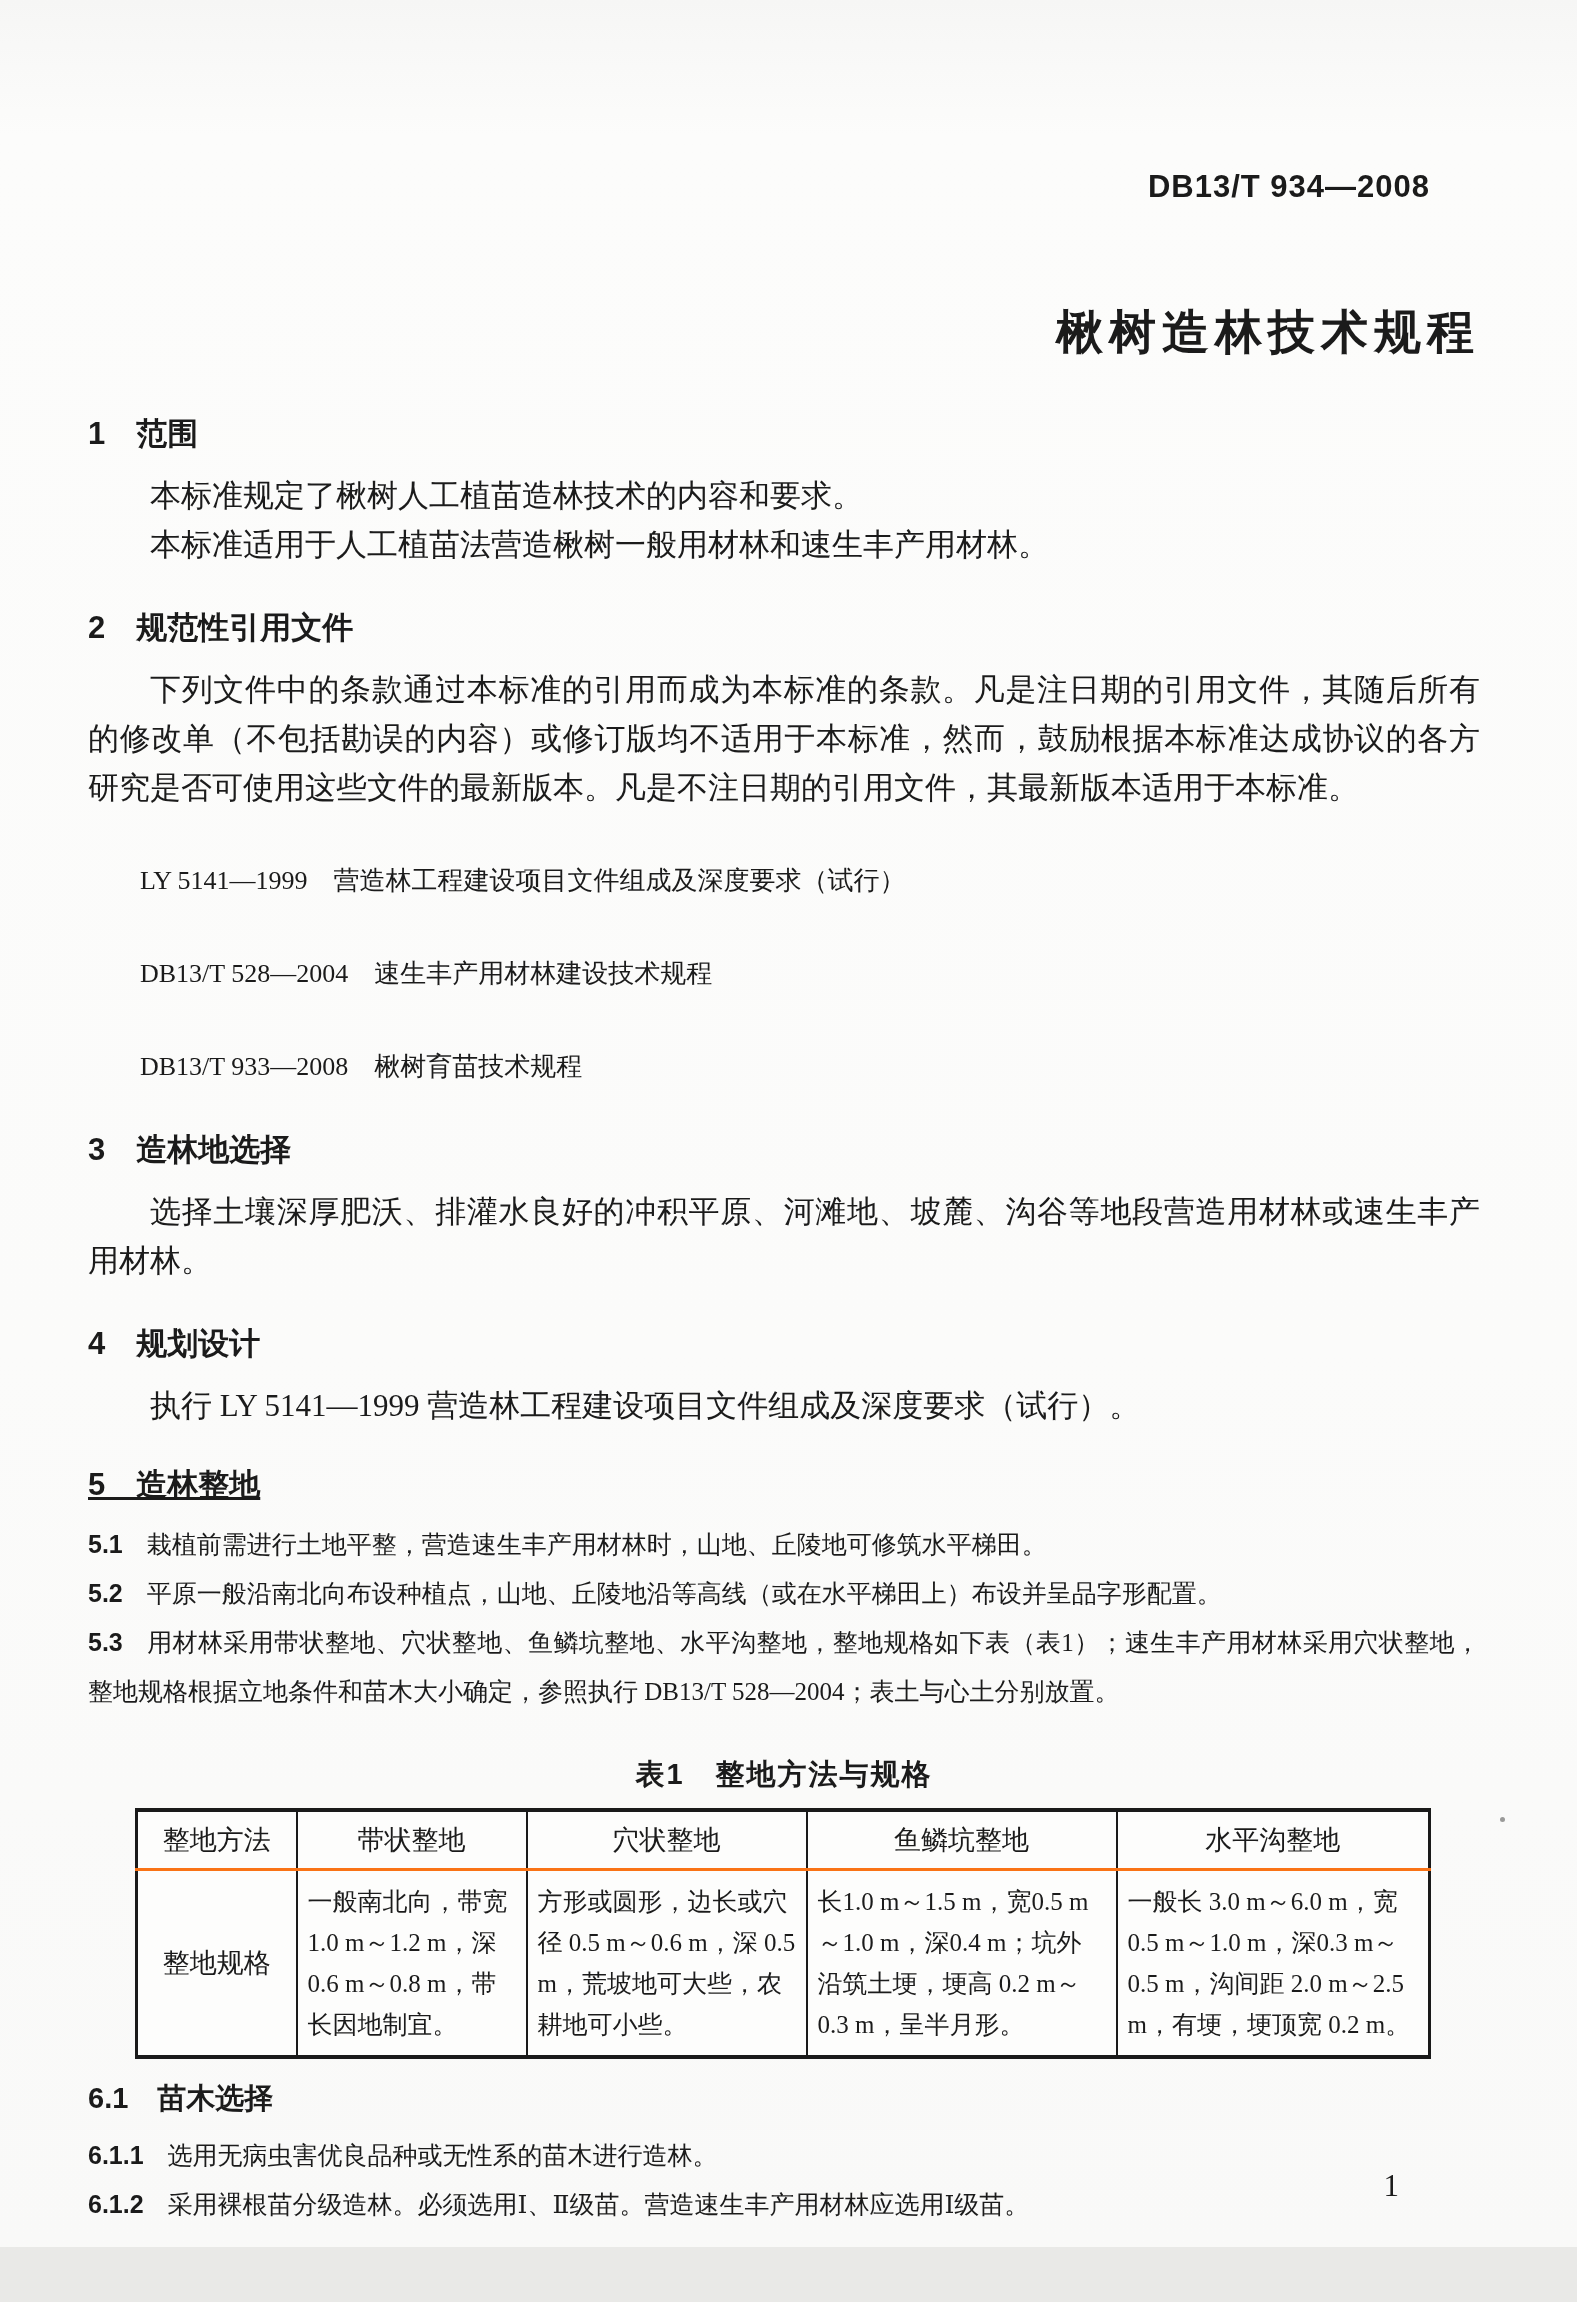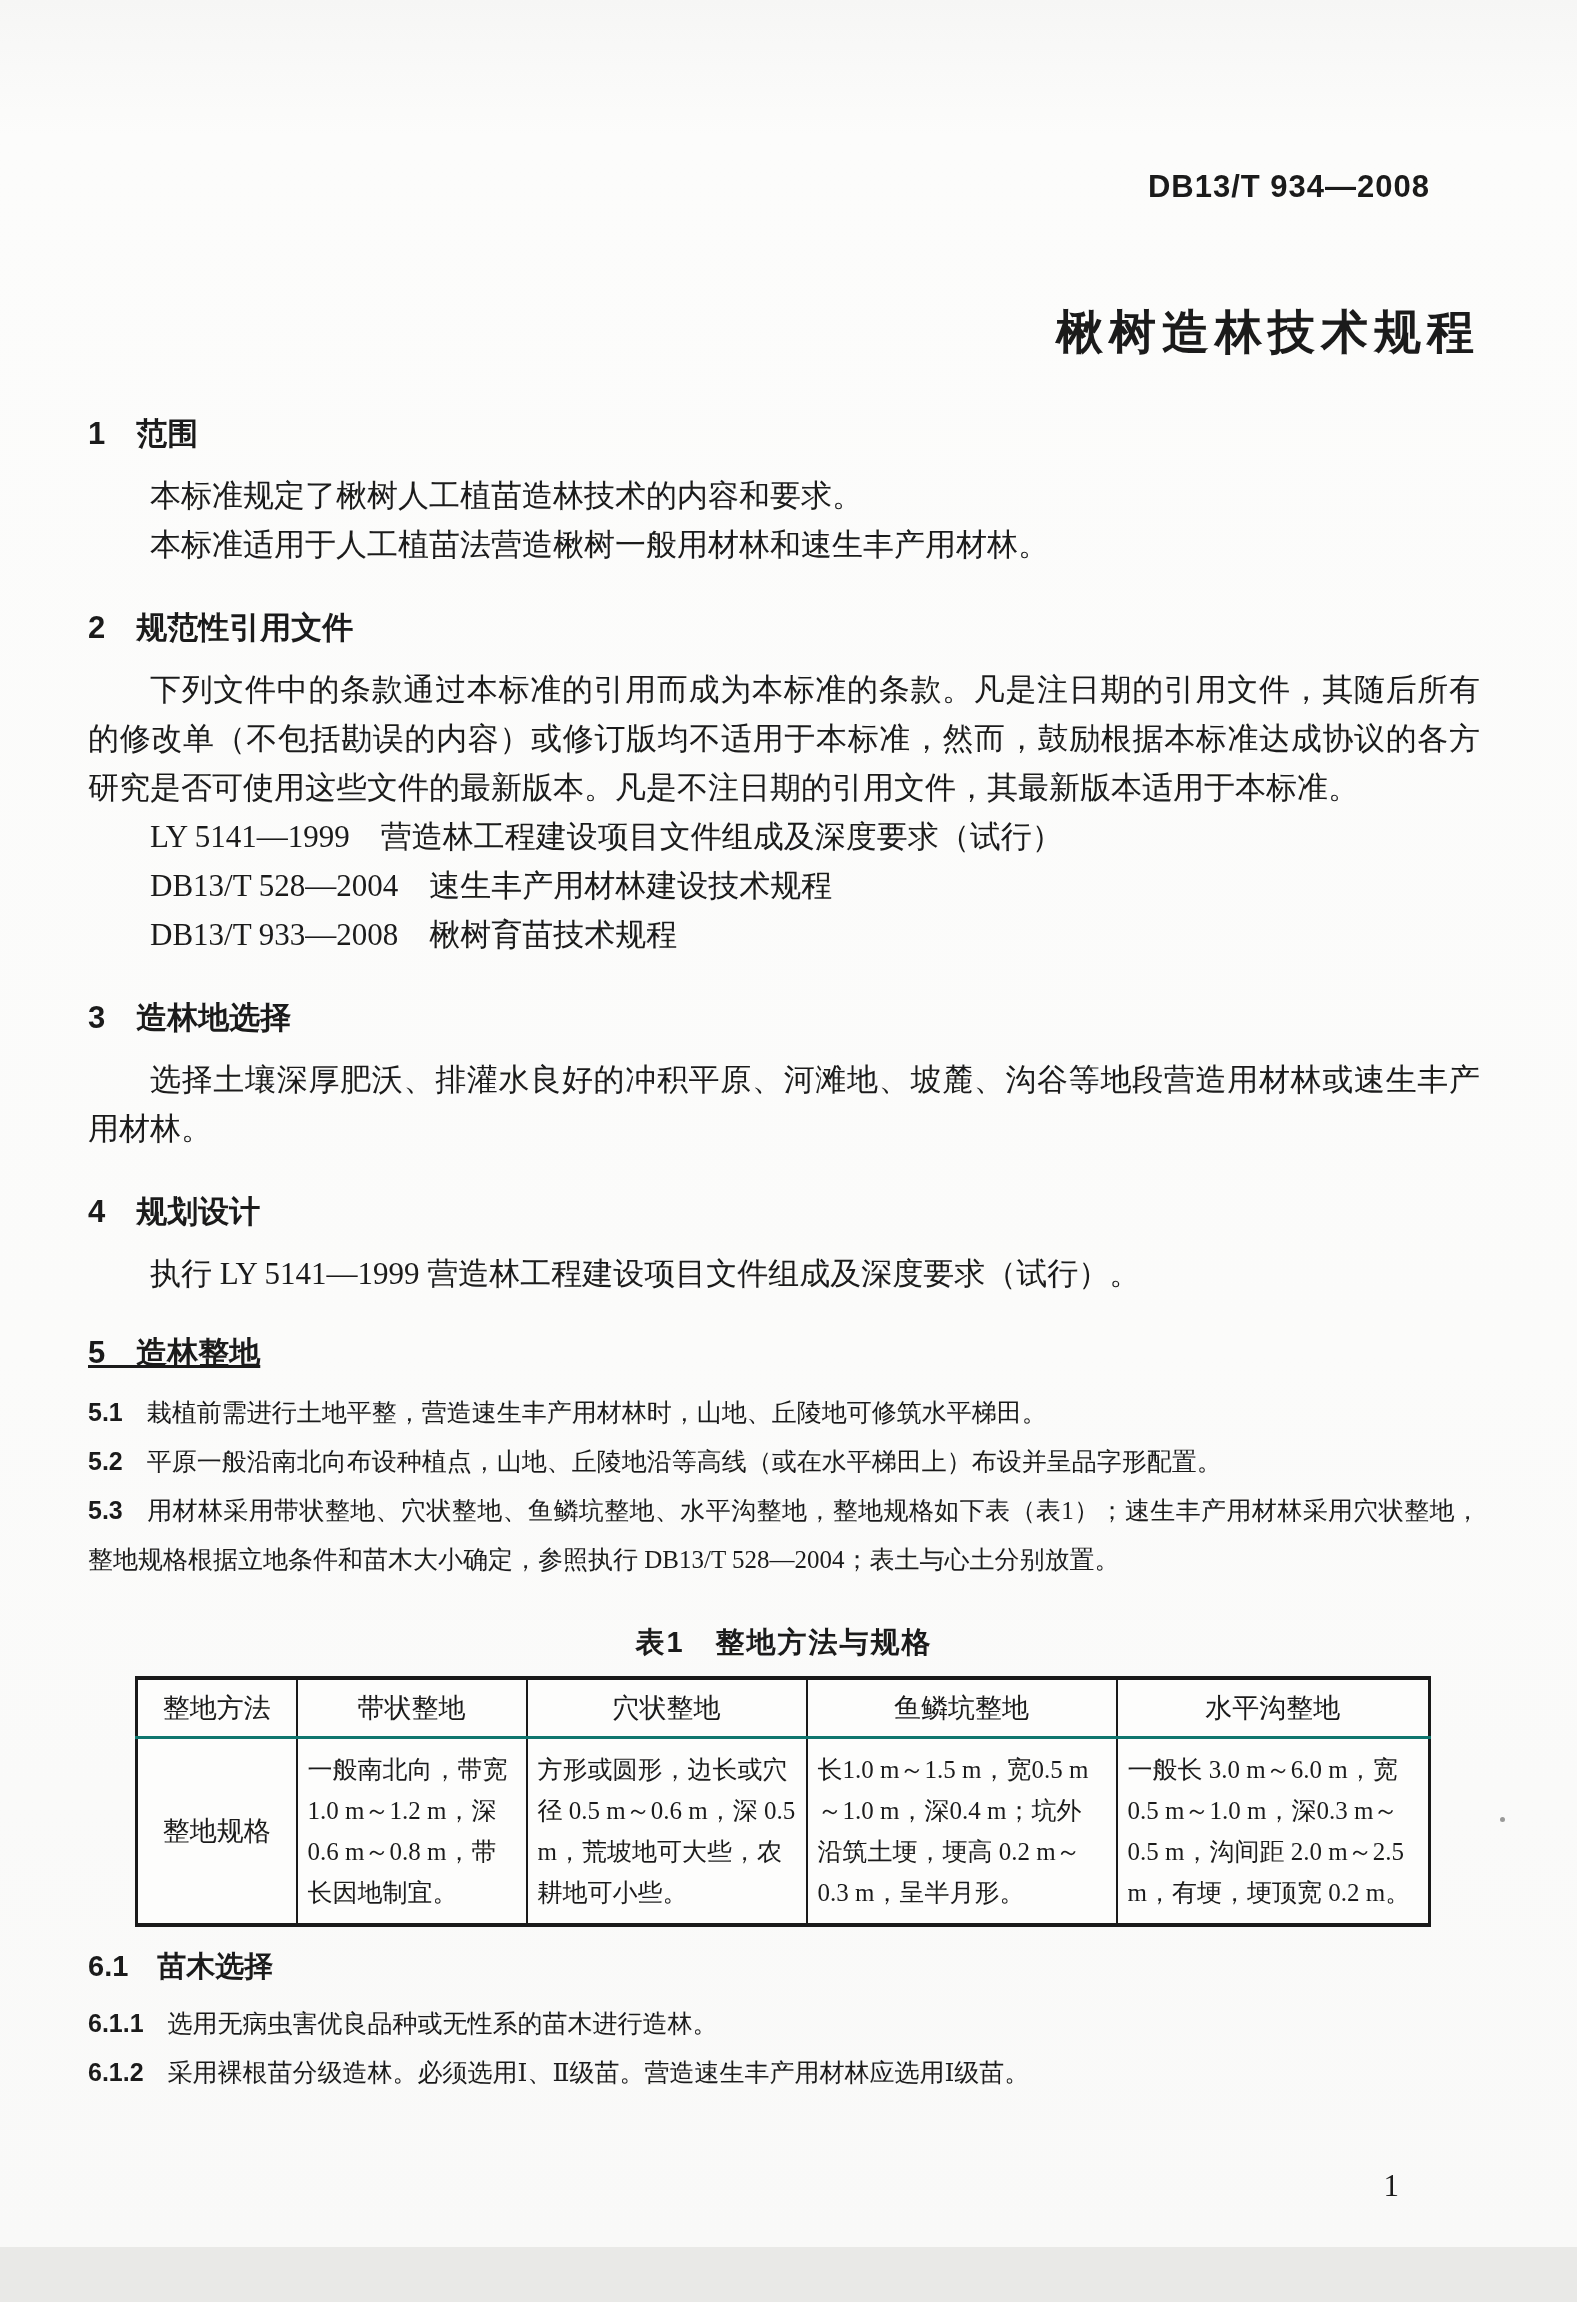--- a/index.html
+++ b/index.html
@@ -49,24 +49,25 @@
     line-height:34px;
   }
   .para {
     margin-top:18px;
     font-size:31px;
     line-height:49px;
     text-align:justify;
   }
   .indent { text-indent:2em; }
   .ref-line {
-    font-size:31px;
+    font-size:26px;
     line-height:49px;
     padding-left:2em;
     white-space:nowrap;
+    margin-top:44px;
   }
   .clause-group { margin-top:16px; }
   .clause {
     font-size:25px;
     line-height:49px;
     text-align:justify;
     margin:0;
   }
   .clause .num {
     font-family:"Liberation Sans","DejaVu Sans",sans-serif;
@@ -87,21 +88,21 @@
     border-collapse:collapse;
     table-layout:fixed;
     width:1293px;
     border:3px solid #1a1a1a;
     border-top-width:4px;
     border-bottom-width:4px;
     background:#fdfdfc;
   }
   table.prep th, table.prep td { border:2px solid #1a1a1a; }
   table.prep thead th {
-    border-bottom:3px solid #0f766e;
+    border-bottom:3px solid #f97316;
     height:54px;
     font-weight:400;
     font-size:27px;
     text-align:center;
     vertical-align:middle;
   }
   table.prep td.row-label {
     text-align:center;
     vertical-align:middle;
     font-size:27px;

